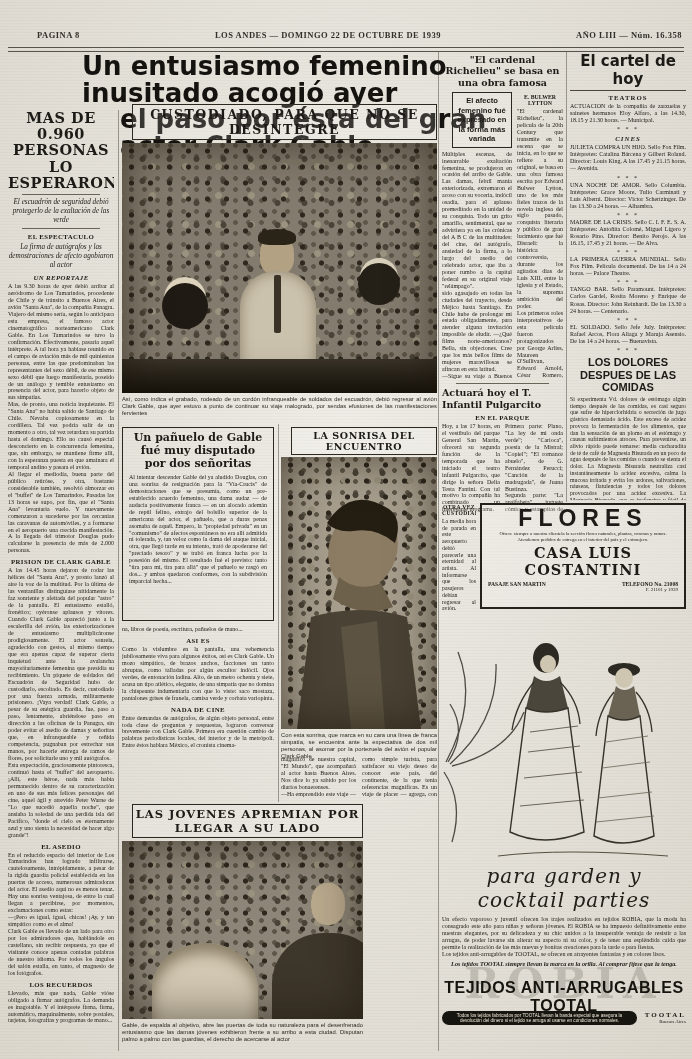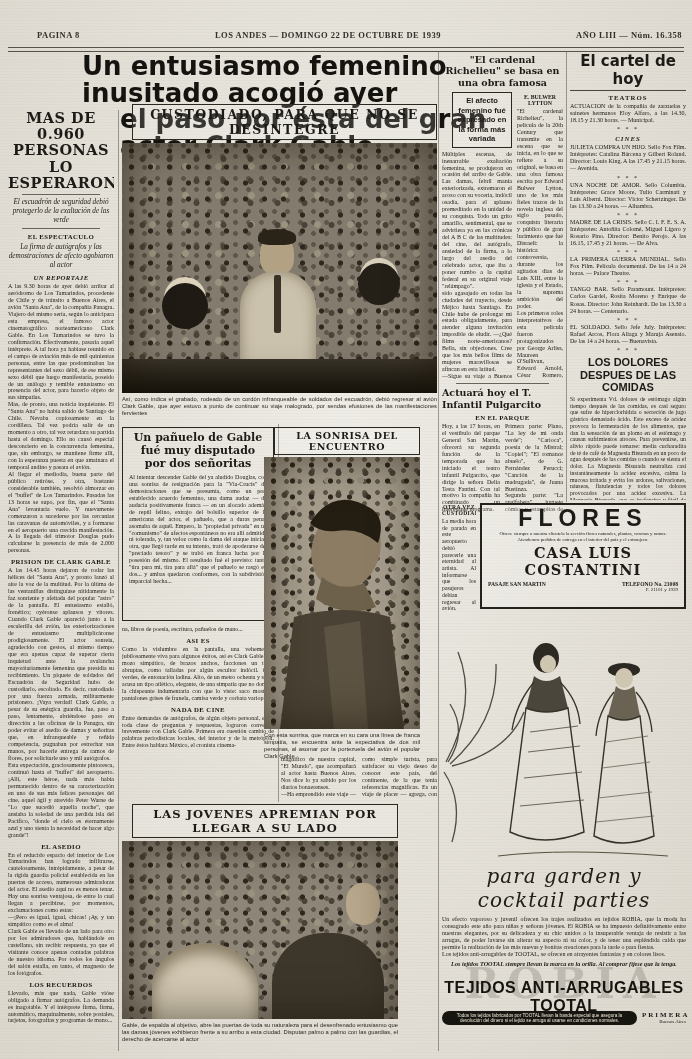--- a/index.html
+++ b/index.html
@@ -99,40 +99,40 @@
   </div>
 
   <div class="abs" style="left:122px;top:626px;width:152px;height:174px;overflow:hidden;">
     <div class="jtext">na, libros de poesía, escritura, pañuelos de mano...</div>
     <div class="crosshead">ASI ES</div>
     <div class="jtext">Como la vislumbre en la pantalla, una vehemencia jubilosamente viva para algunos éxitos, así es Clark Gable. Un mozo simpático, de brazos anchos, facciones un tanto abruptas, como talladas por algún escultor indócil. Ojos verdes, de entonación ladina. Alto, de un metro ochenta y siete, acusa un tipo atlético, elegante, de una simpatía que no domina la chispeante indumentaria con que lo viste: saco mostaza, pantalones grises de franela, camisa verde y corbata variopinta.</div>
     <div class="crosshead">NADA DE CINE</div>
     <div class="jtext">Entre demandas de autógrafos, de algún objeto personal, entre toda clase de preguntas y respuestas, lograron conversar brevemente con Clark Gable. Primera era cuestión cambio de palabras periodísticas locales, del interior y de la metrópoli. Entre éstos hablara México, el cronista cinema-</div>
   </div>
 
-  <div class="abs" style="left:264px;top:427px;width:156px;">
+  <div class="abs" style="left:281px;top:427px;width:156px;">
     <div class="boxtitle" style="font-size:9.5px;letter-spacing:.6px;padding:2px 0;font-family:'DejaVu Serif',serif;">LA SONRISA DEL ENCUENTRO</div>
     <div class="photo" style="height:272px;margin-top:2px;background-color:#a69d8d;">
       <svg width="156" height="272" viewBox="0 0 156 272" style="position:absolute;inset:0;">
         <ellipse cx="82" cy="92" rx="34" ry="42" fill="#8d7c64" transform="rotate(18 82 92)"></ellipse>
         <path d="M46,66 Q70,28 108,52 Q122,62 114,86 Q96,70 72,74 Q56,76 46,66 Z" fill="#241d12"></path>
         <path d="M58,120 Q76,136 100,126 L112,150 Q80,162 52,142 Z" fill="#6e614c"></path>
         <path d="M30,160 Q80,146 126,160 L140,272 L16,272 Z" fill="#4a4234"></path>
         <path d="M60,170 L96,164 L104,272 L70,272 Z" fill="#5c5342"></path>
       </svg>
     </div>
     <div class="caption">Con esta sonrisa, que marca en su cara una línea de franca simpatía, se encuentra ante la expectativa de dos mil personas, al asomar por la portezuela del avión el popular Clark Gable</div>
   </div>
 
   <div class="abs" style="left:281px;top:756px;width:156px;height:44px;overflow:hidden;column-count:2;column-gap:6px;">
     <div class="jtext">magnífico de nuestra capital, "El Mundo", que acompañará al actor hasta Buenos Aires. Nos dice lo ya sabido por los diarios bonaerenses.
 —Ha emprendido este viaje — como simple turista, para satisfacer su viejo deseo de conocer este país, del continente, de la que tenía referencias magníficas. Es un viaje de placer — agrega, con ironía —, impresiones. Pues, inmejorables. Ha</div>
   </div>
 
-  <div class="abs" style="left:122px;top:804px;width:276px;">
+  <div class="abs" style="left:122px;top:804px;width:241px;">
     <div class="boxtitle" style="font-size:11.5px;letter-spacing:1px;padding:2px 0;font-family:'DejaVu Serif',serif;">LAS JOVENES APREMIAN POR LLEGAR A SU LADO</div>
     <div class="photo" style="height:178px;margin-top:3px;background-color:#8d8577;">
       <div style="position:absolute;left:30px;bottom:-16px;width:106px;height:92px;background:#d3c9b4;border-radius:50% 50% 20% 20%;box-shadow:inset 0 10px 14px rgba(70,55,30,.5);"></div>
       <div style="position:absolute;left:150px;bottom:-24px;width:112px;height:110px;background:#3d362b;border-radius:46% 46% 10% 10%;"></div>
       <div style="position:absolute;right:18px;top:42px;width:34px;height:42px;background:#b8a88c;border-radius:45%;"></div>
     </div>
     <div class="caption" style="text-align:justify;">Gable, de espalda al objetivo, abre las puertas de toda su naturaleza para el desenfrenado entusiasmo que las damas jóvenes exhibieron frente a su arribo a esta ciudad. Disputan palmo a palmo con las guardias, el derecho de acercarse al actor</div>
   </div>
 
   <div class="abs" style="left:442px;top:54px;width:121px;">
@@ -240,19 +240,19 @@
     <div class="jtext" style="font-size:6px;margin-top:4px;">Un efecto vaporoso y juvenil ofrecen los trajes realizados en tejidos ROBIA, que la moda ha consagrado este año para niñas y señoras jóvenes. El ROBIA se ha impuesto definitivamente entre nuestras elegantes, por su delicadeza y su chic unidos a la insuperable ventaja de resistir a las arrugas, de poder lavarse sin alterar su aspecto ni su color, y de tener una espléndida caída que permite la realización de las más nuevas y bonitas creaciones para la tarde o para fiestas.</div>
     <div class="jtext" style="font-size:6px;">Los tejidos anti-arrugables de TOOTAL, se ofrecen en atrayentes fantasías y en colores lisos.</div>
     <div style="font-size:6.2px;font-style:italic;font-weight:bold;text-align:center;margin-top:2px;">Los tejidos TOOTAL siempre llevan la marca en la orilla. Al comprar fíjese que la tenga.</div>
     <div style="position:relative;height:34px;margin-top:4px;">
       <div style="position:absolute;left:0;right:0;top:-12px;text-align:center;font-family:'DejaVu Serif',serif;font-weight:bold;font-size:42px;letter-spacing:8px;color:rgba(45,40,30,.18);">ROBIA</div>
       <div style="position:absolute;left:0;right:0;top:8px;text-align:center;font-family:'Liberation Sans',sans-serif;font-weight:bold;font-size:16px;letter-spacing:.5px;color:#16140f;">TEJIDOS ANTI-ARRUGABLES TOOTAL</div>
     </div>
     <div style="display:flex;align-items:center;gap:5px;margin-top:6px;">
       <div style="flex:1;background:#17150f;color:#efe9da;border-radius:7px;font-size:4.6px;line-height:1.1;padding:2px 8px;text-align:center;font-family:'Liberation Sans',sans-serif;">Todos los tejidos fabricados por TOOTAL llevan la banda especial que asegura la devolución del dinero si el tejido se arruga al usarse en condiciones normales.</div>
       <div style="width:44px;text-align:right;">
-        <div style="font-weight:bold;font-size:7px;letter-spacing:2px;">PRIMERA</div>
+        <div style="font-weight:bold;font-size:7px;letter-spacing:2px;">TOOTAL</div>
         <div style="font-size:5px;">Buenos Aires</div>
       </div>
     </div>
   </div>
 
 </div>
 
 </body></html>

